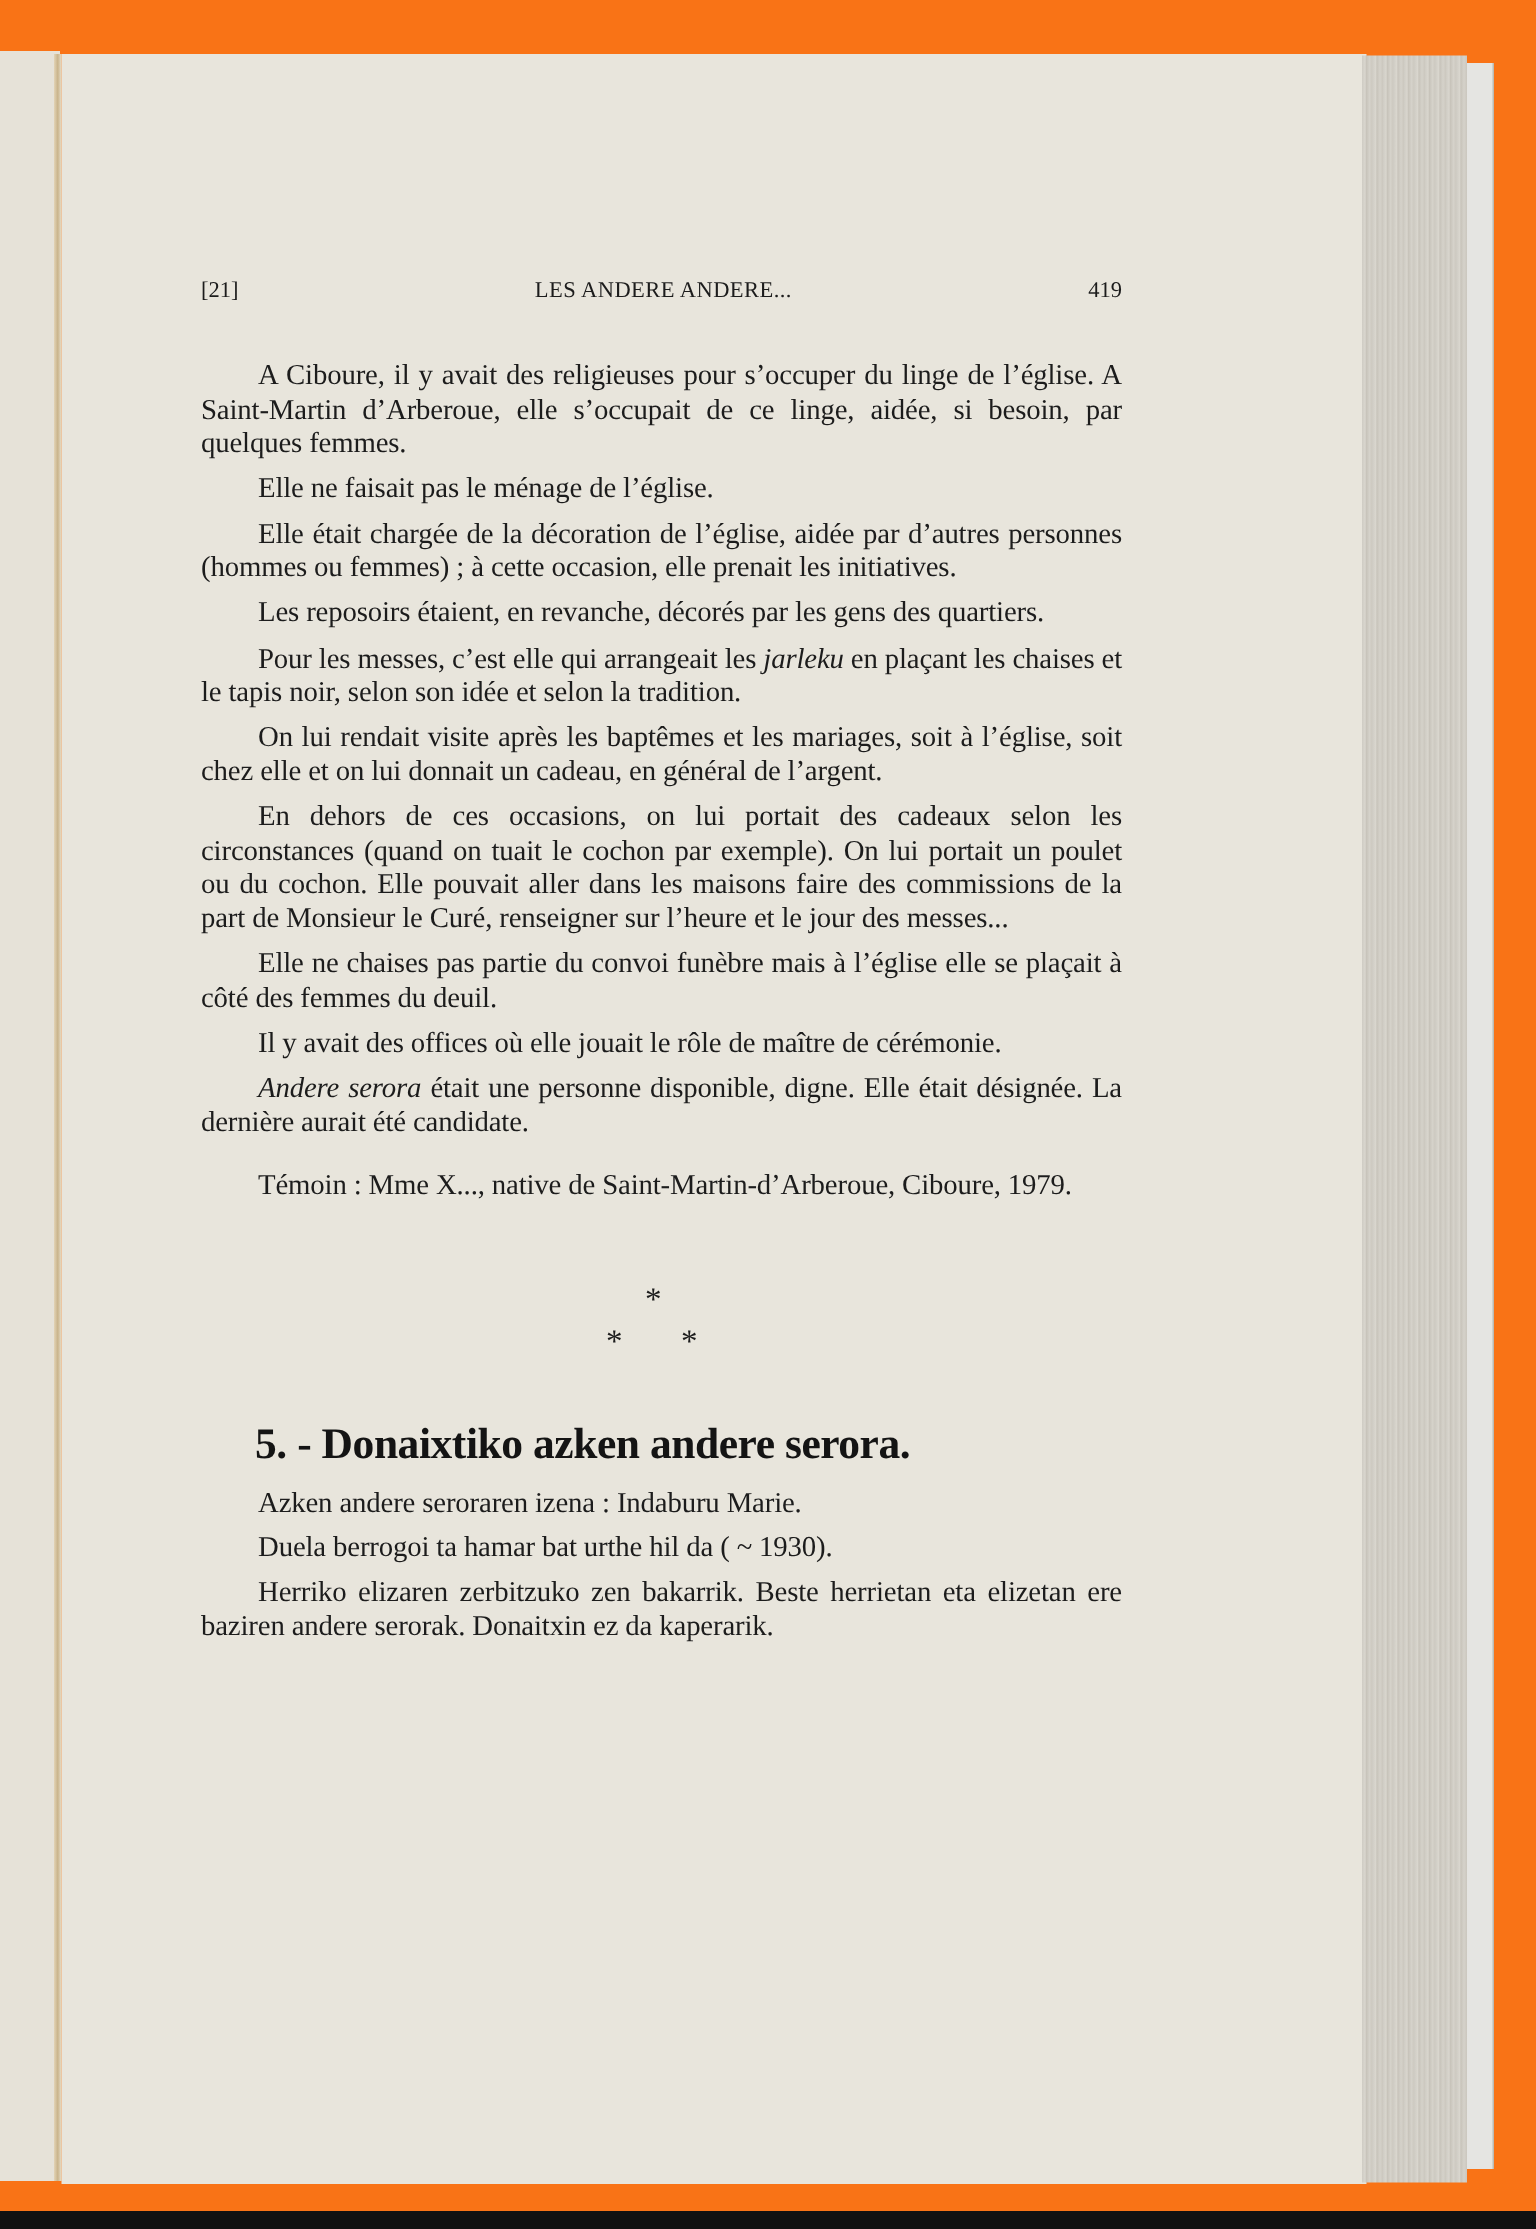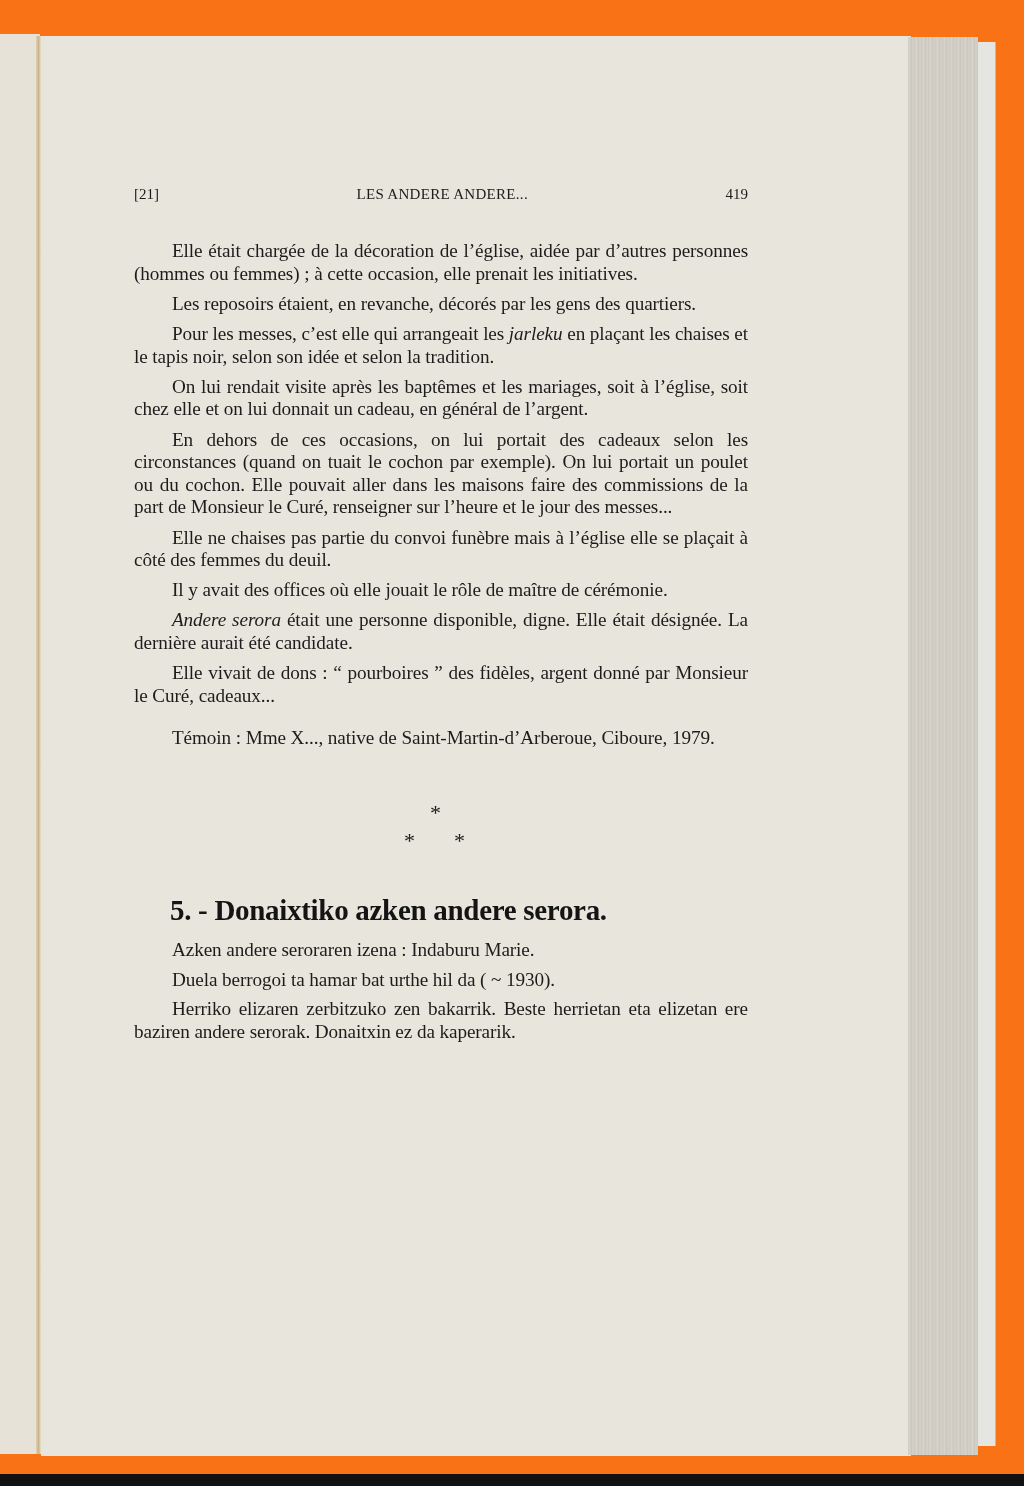--- a/index.html
+++ b/index.html
@@ -127,29 +127,30 @@
   <div class="page-edges-light"></div>
 
   <div class="textblock">
     <div class="running-head">
       <span>[21]</span>
       <span class="title">LES ANDERE ANDERE...</span>
       <span class="page-number">419</span>
     </div>
 
     <div>
+      <p class="para">A Ciboure, il y avait des religieuses pour s’occuper du linge de l’église. A Saint-Martin d’Arberoue, elle s’occupait de ce linge, aidée, si besoin, par quelques femmes.</p>
+      <p class="para">Elle ne faisait pas le ménage de l’église.</p>
       <p class="para">Elle était chargée de la décoration de l’église, aidée par d’autres personnes (hommes ou femmes) ; à cette occasion, elle prenait les initiatives.</p>
       <p class="para">Les reposoirs étaient, en revanche, décorés par les gens des quartiers.</p>
       <p class="para"><span>Pour les messes, c’est elle qui arrangeait les </span><em>jarleku</em><span> en plaçant les chaises et le tapis noir, selon son idée et selon la tradition.</span></p>
       <p class="para">On lui rendait visite après les baptêmes et les mariages, soit à l’église, soit chez elle et on lui donnait un cadeau, en général de l’argent.</p>
       <p class="para">En dehors de ces occasions, on lui portait des cadeaux selon les circonstances (quand on tuait le cochon par exemple). On lui portait un poulet ou du cochon. Elle pouvait aller dans les maisons faire des commissions de la part de Monsieur le Curé, renseigner sur l’heure et le jour des messes...</p>
       <p class="para">Elle ne chaises pas partie du convoi funèbre mais à l’église elle se plaçait à côté des femmes du deuil.</p>
       <p class="para">Il y avait des offices où elle jouait le rôle de maître de cérémonie.</p>
       <p class="para"><em>Andere serora</em><span> était une personne disponible, digne. Elle était désignée. La dernière aurait été candidate.</span></p>
-      <p class="para">Elle vivait de dons : “ pourboires ” des fidèles, argent donné par Monsieur le Curé, cadeaux...</p>
       <p class="para witness">Témoin : Mme X..., native de Saint-Martin-d’Arberoue, Ciboure, 1979.</p>
     </div>
 
     <div class="stars">
       <span class="star-top">*</span>
       <span class="star-left">*</span>
       <span class="star-right">*</span>
     </div>
 
     <h2 class="section-heading">5. - Donaixtiko azken andere serora.</h2>

